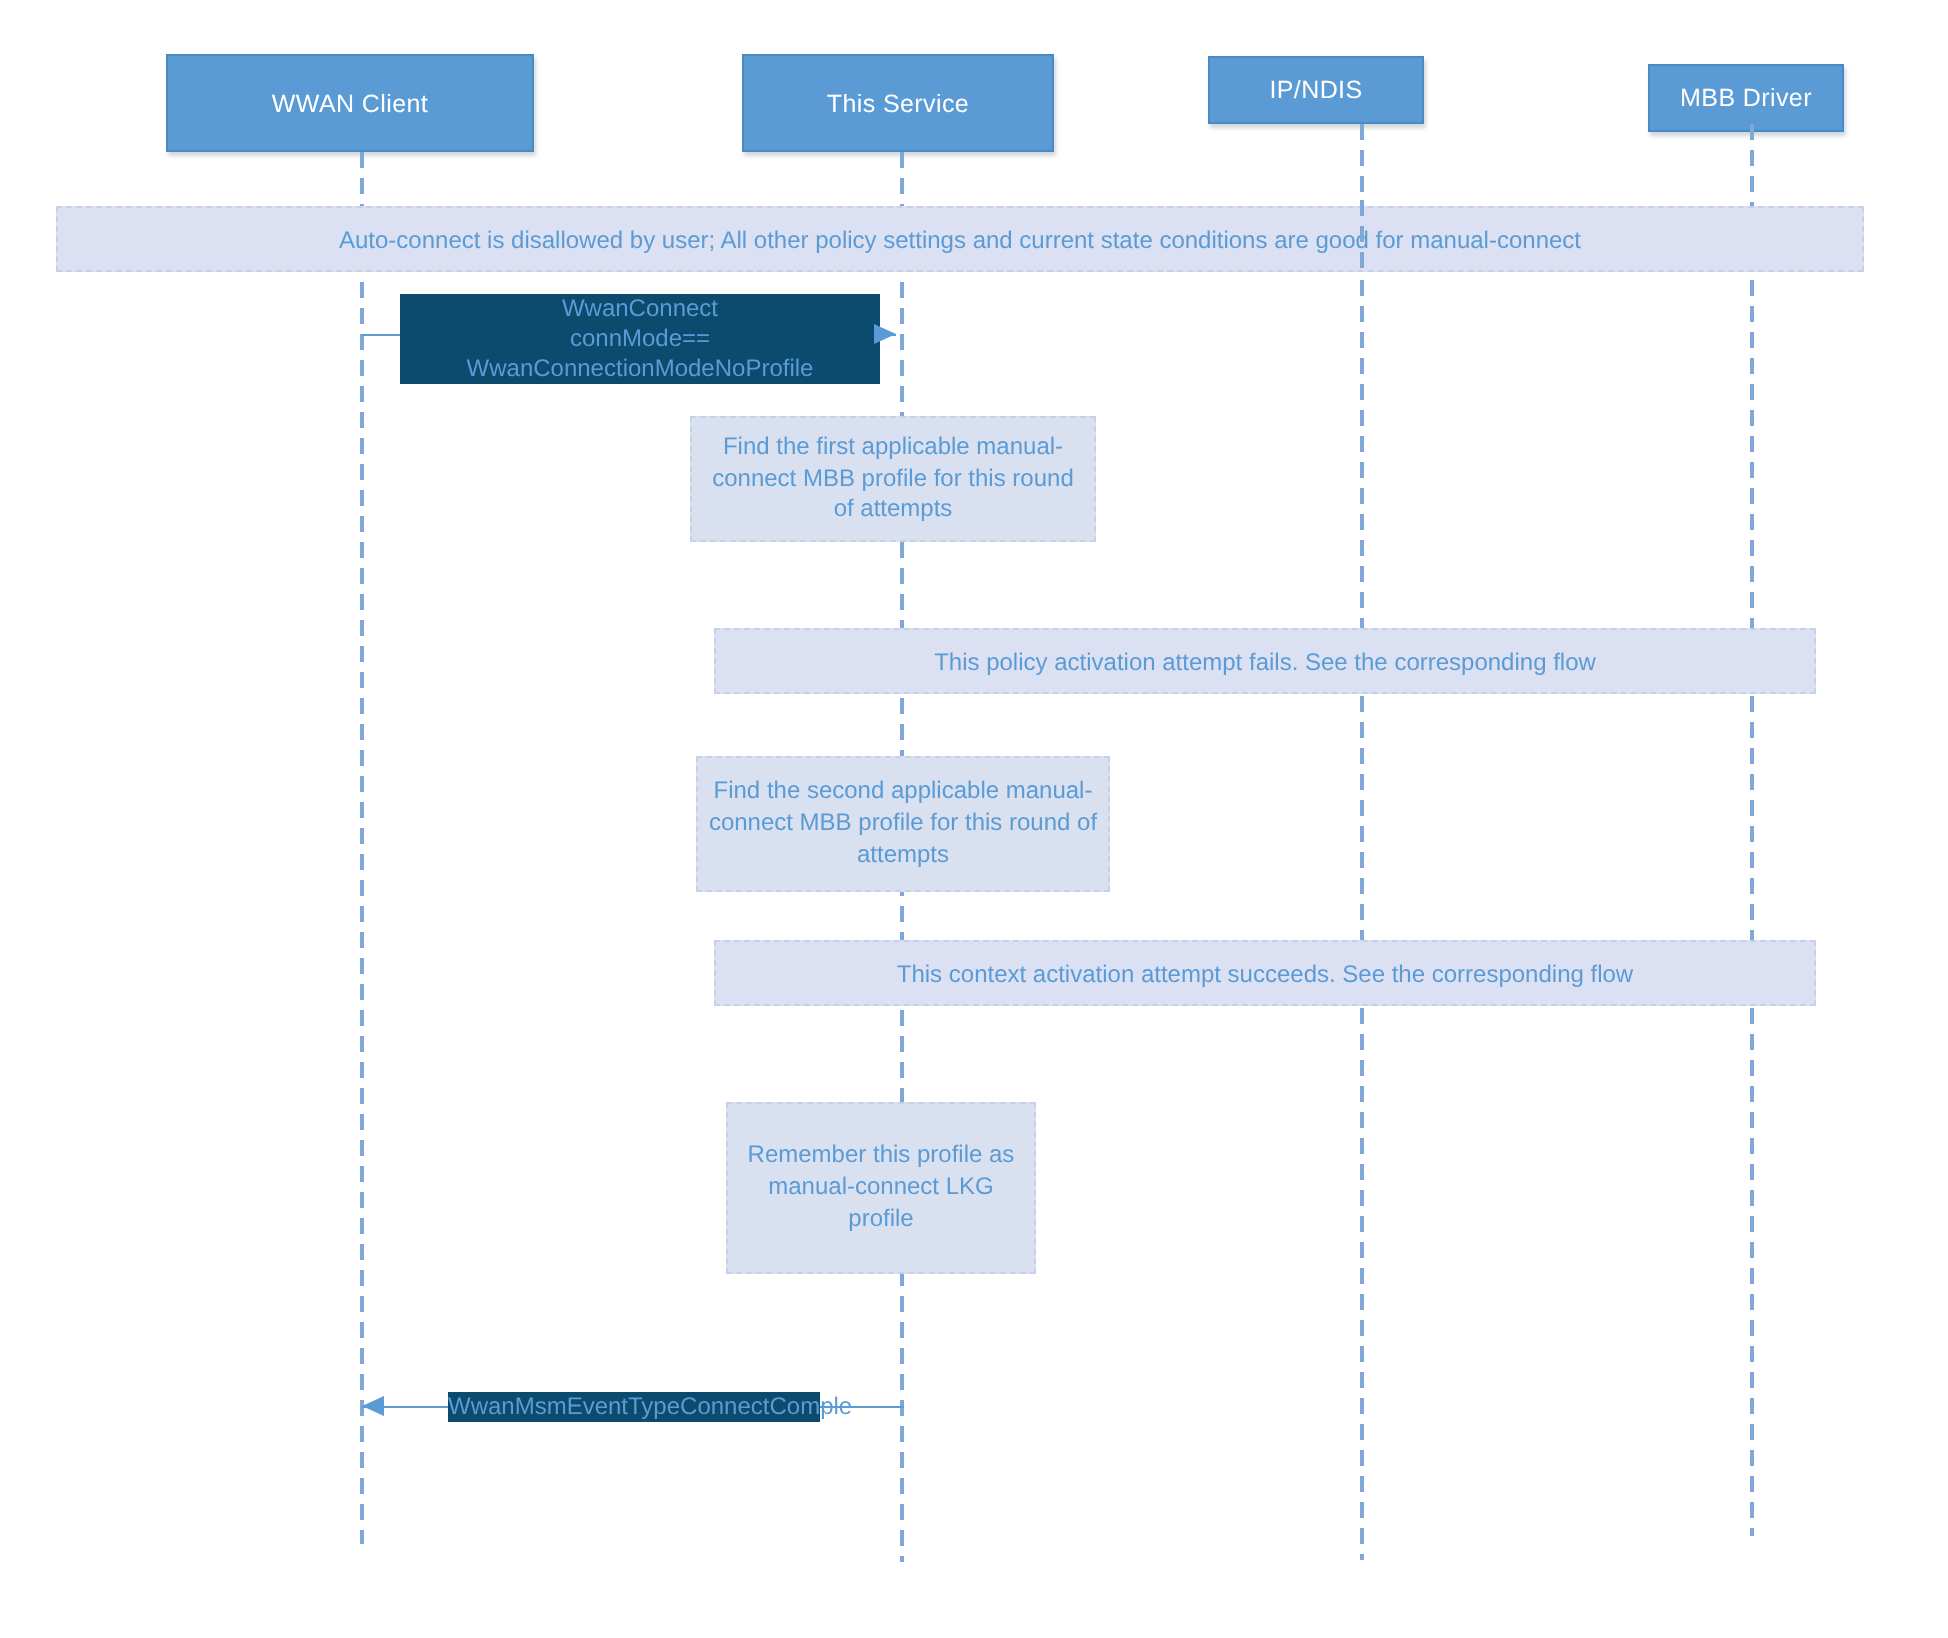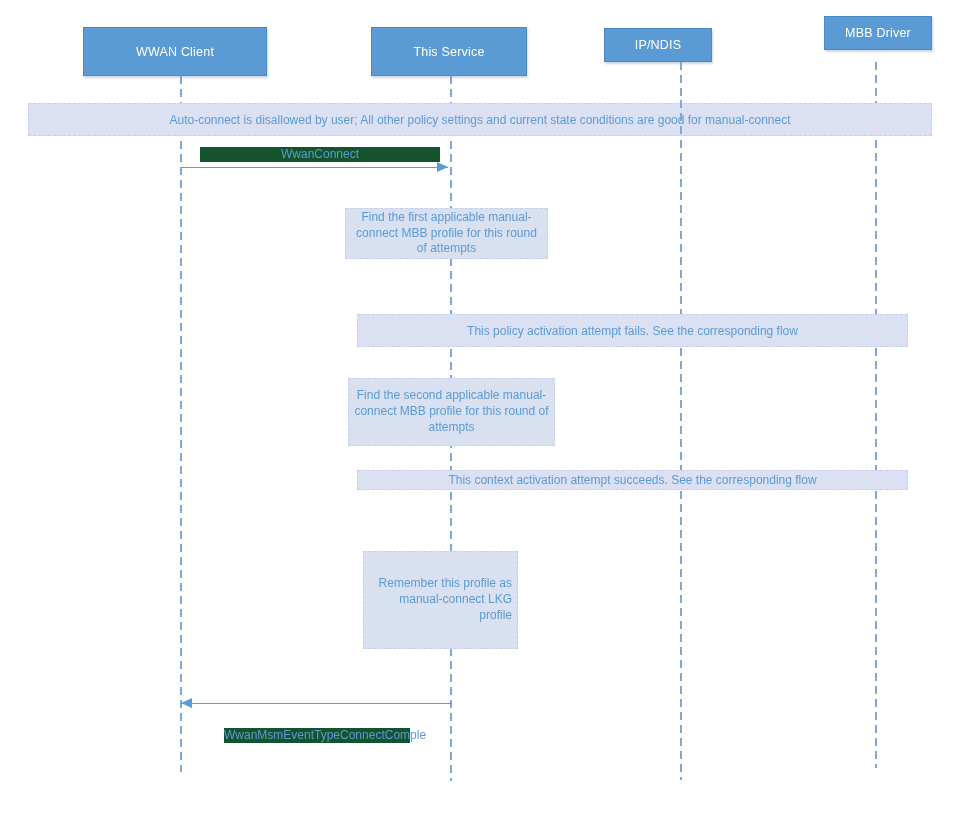--- a/index.html
+++ b/index.html
@@ -22,21 +22,21 @@
     justify-content: center;
     font-size: 12.5px;
     letter-spacing: 0.2px;
     border: 1px solid var(--actor-border);
     box-sizing: border-box;
     box-shadow: 1px 2px 2px rgba(120,140,160,0.35);
   }
   #actor-1 { left: 83px;  top: 27px; width: 184px; height: 49px; }
   #actor-2 { left: 371px; top: 27px; width: 156px; height: 49px; }
   #actor-3 { left: 604px; top: 28px; width: 108px; height: 34px; }
-  #actor-4 { left: 824px; top: 16px; width: 108px; height: 34px; }
+  #actor-4 { left: 824px; top: 32px; width: 98px; height: 34px; }
 
   
   .lifeline {
     position: absolute;
     width: 2px;
     background: repeating-linear-gradient(
       180deg,
       var(--lifeline) 0px, var(--lifeline) 8px,
       transparent 8px, transparent 13px);
   }
@@ -56,63 +56,63 @@
     color: var(--accent-text);
     display: flex;
     align-items: center;
     justify-content: center;
     text-align: center;
     font-size: 12px;
     z-index: 3;
   }
   #banner-1 { left: 28px;  top: 103px; width: 904px; height: 33px; }
   #banner-2 { left: 357px; top: 314px; width: 551px; height: 33px; }
-  #banner-3 { left: 357px; top: 470px; width: 551px; height: 20px; }
+  #banner-3 { left: 357px; top: 470px; width: 551px; height: 33px; }
 
   
   .note {
     position: absolute;
     background: var(--note-fill);
     border: 1px dashed var(--shape-border);
     box-sizing: border-box;
     color: var(--accent-text);
     display: flex;
     align-items: center;
     justify-content: center;
     text-align: center;
     font-size: 12px;
     line-height: 1.32;
     padding: 4px 5px;
     z-index: 3;
   }
-  #note-1 { left: 345px; top: 208px; width: 203px; height: 51px; }
+  #note-1 { left: 345px; top: 208px; width: 203px; height: 63px; }
   #note-2 { left: 348px; top: 378px; width: 207px; height: 68px; }
-  #note-3 { left: 363px; top: 551px; width: 155px; height: 98px; text-align: right; }
+  #note-3 { left: 363px; top: 551px; width: 155px; height: 86px; }
 
   
   .msg-line {
     position: absolute;
     height: 0;
     border-top: 1px solid var(--arrow);
     z-index: 4;
   }
   #msg1-line { left: 181px; top: 167px; width: 267px; }
   #msg2-line { left: 181px; top: 703px; width: 271px; }
 
   .msg-label {
     position: absolute;
-    background: #14532d;
+    background: #0c4a6e;
     color: var(--accent-text);
     font-size: 12px;
     line-height: 15px;
     text-align: center;
     z-index: 5;
   }
   #msg1-label { left: 200px; top: 147px; width: 240px; }
-  #msg2-label { left: 224px; top: 728px; width: 186px; }
+  #msg2-label { left: 224px; top: 696px; width: 186px; }
 
   .arrowhead-right {
     position: absolute;
     width: 0; height: 0;
     border-top: 5px solid transparent;
     border-bottom: 5px solid transparent;
     border-left: 11px solid var(--arrow);
     z-index: 6;
   }
   #msg1-head { left: 437px; top: 162px; }
@@ -151,20 +151,21 @@
   <div class="lifeline" id="lifeline-4"></div>
 
   <div class="banner" id="banner-1">
     <span>Auto-connect is disallowed by user; All other policy settings and current state conditions are good for manual-connect</span>
   </div>
   <div class="lifeline" id="lifeline-3-overlay"></div>
 
   <div class="msg-line" id="msg1-line"></div>
   <div class="msg-label" id="msg1-label">
     <div>WwanConnect</div>
+    <div>connMode== WwanConnectionModeNoProfile</div>
   </div>
   <div class="arrowhead-right" id="msg1-head"></div>
 
   <div class="note" id="note-1">
     <span>Find the first applicable manual-connect MBB profile for this round of attempts</span>
   </div>
 
   <div class="banner" id="banner-2">
     <span>This policy activation attempt fails. See the corresponding flow</span>
   </div>

